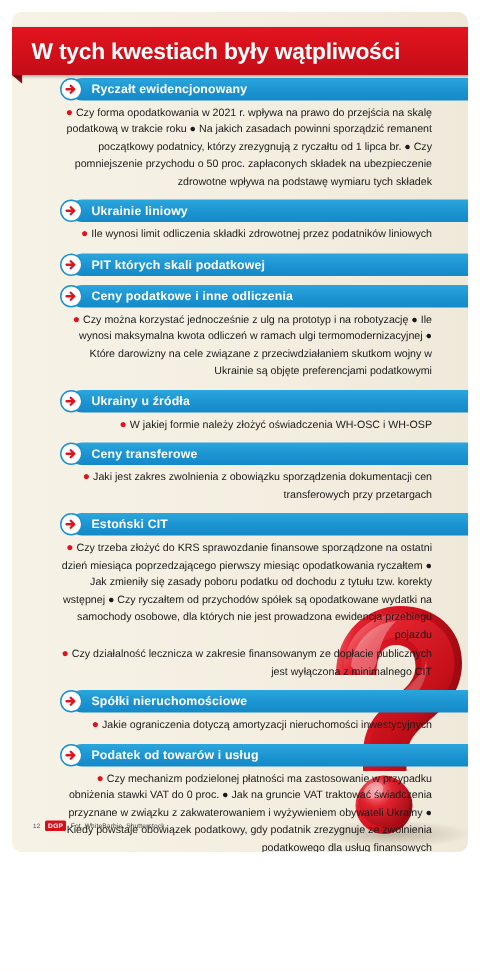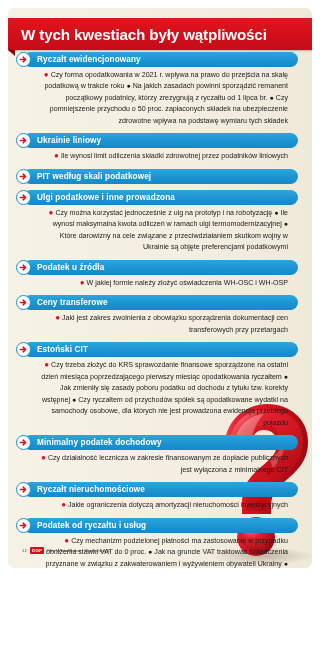--- a/index.html
+++ b/index.html
@@ -75,20 +75,21 @@
   }
 
   
   .sec-head{
     position:relative;
     height:15px;
     margin-top:6px;
     margin-bottom:3px;
     display:flex;
     align-items:center;
+    margin-left:24px;
   }
   .sec-pill{
     position:absolute;
     left:7px; top:0;
     width:275px; height:15px;
     background:linear-gradient(to bottom,#2ba6dd 0%,#1d95d2 50%,#1489c9 100%);
     border-radius:8px;
   }
   .sec-bullet{
     position:relative;
@@ -227,42 +228,42 @@
       </div>
       <div class="sec-body"><span class="q-dot">●</span> <span>Ile wynosi limit odliczenia składki zdrowotnej przez podatników liniowych</span></div>
 
       <div class="sec-head">
         <div class="sec-pill"></div>
         <span class="sec-bullet">
           <svg width="9" height="9" viewBox="0 0 10 10">
               <path d="M1.5 5 h5.2 M4.6 2.4 L7.3 5 L4.6 7.6" stroke="#e0131d" stroke-width="1.7" fill="none" stroke-linecap="round" stroke-linejoin="round"></path>
             </svg>
         </span>
-        <span class="sec-title">PIT według skali podatkowej</span>
-      </div>
-
-      <div class="sec-head">
-        <div class="sec-pill"></div>
-        <span class="sec-bullet">
-          <svg width="9" height="9" viewBox="0 0 10 10">
-              <path d="M1.5 5 h5.2 M4.6 2.4 L7.3 5 L4.6 7.6" stroke="#e0131d" stroke-width="1.7" fill="none" stroke-linecap="round" stroke-linejoin="round"></path>
-            </svg>
-        </span>
-        <span class="sec-title">Ulgi podatkowe i inne prowadzona</span>
+        <span class="sec-title">PIT których skali podatkowej</span>
+      </div>
+
+      <div class="sec-head">
+        <div class="sec-pill"></div>
+        <span class="sec-bullet">
+          <svg width="9" height="9" viewBox="0 0 10 10">
+              <path d="M1.5 5 h5.2 M4.6 2.4 L7.3 5 L4.6 7.6" stroke="#e0131d" stroke-width="1.7" fill="none" stroke-linecap="round" stroke-linejoin="round"></path>
+            </svg>
+        </span>
+        <span class="sec-title">Ceny podatkowe i inne odliczenia</span>
       </div>
       <div class="sec-body"><span class="q-dot">●</span> <span>Czy można korzystać jednocześnie z ulg na prototyp i na robotyzację ● Ile wynosi maksymalna kwota odliczeń w ramach ulgi termomodernizacyjnej ● Które darowizny na cele związane z przeciwdziałaniem skutkom wojny w Ukrainie są objęte preferencjami podatkowymi</span></div>
 
       <div class="sec-head">
         <div class="sec-pill"></div>
         <span class="sec-bullet">
           <svg width="9" height="9" viewBox="0 0 10 10">
               <path d="M1.5 5 h5.2 M4.6 2.4 L7.3 5 L4.6 7.6" stroke="#e0131d" stroke-width="1.7" fill="none" stroke-linecap="round" stroke-linejoin="round"></path>
             </svg>
         </span>
-        <span class="sec-title">Podatek u źródła</span>
+        <span class="sec-title">Ukrainy u źródła</span>
       </div>
       <div class="sec-body"><span class="q-dot">●</span> <span>W jakiej formie należy złożyć oświadczenia WH-OSC i WH-OSP</span></div>
 
       <div class="sec-head">
         <div class="sec-pill"></div>
         <span class="sec-bullet">
           <svg width="9" height="9" viewBox="0 0 10 10">
               <path d="M1.5 5 h5.2 M4.6 2.4 L7.3 5 L4.6 7.6" stroke="#e0131d" stroke-width="1.7" fill="none" stroke-linecap="round" stroke-linejoin="round"></path>
             </svg>
         </span>
@@ -274,50 +275,41 @@
         <div class="sec-pill"></div>
         <span class="sec-bullet">
           <svg width="9" height="9" viewBox="0 0 10 10">
               <path d="M1.5 5 h5.2 M4.6 2.4 L7.3 5 L4.6 7.6" stroke="#e0131d" stroke-width="1.7" fill="none" stroke-linecap="round" stroke-linejoin="round"></path>
             </svg>
         </span>
         <span class="sec-title">Estoński CIT</span>
       </div>
       <div class="sec-body"><span class="q-dot">●</span> <span>Czy trzeba złożyć do KRS sprawozdanie finansowe sporządzone na ostatni dzień miesiąca poprzedzającego pierwszy miesiąc opodatkowania ryczałtem ● Jak zmieniły się zasady poboru podatku od dochodu z tytułu tzw. korekty wstępnej ● Czy ryczałtem od przychodów spółek są opodatkowane wydatki na samochody osobowe, dla których nie jest prowadzona ewidencja przebiegu pojazdu</span></div>
 
-      <div class="sec-head">
-        <div class="sec-pill"></div>
-        <span class="sec-bullet">
-          <svg width="9" height="9" viewBox="0 0 10 10">
-              <path d="M1.5 5 h5.2 M4.6 2.4 L7.3 5 L4.6 7.6" stroke="#e0131d" stroke-width="1.7" fill="none" stroke-linecap="round" stroke-linejoin="round"></path>
-            </svg>
-        </span>
-        <span class="sec-title">Minimalny podatek dochodowy</span>
-      </div>
       <div class="sec-body"><span class="q-dot">●</span> <span>Czy działalność lecznicza w zakresie finansowanym ze dopłacie publicznych jest wyłączona z minimalnego CIT</span></div>
 
       <div class="sec-head">
         <div class="sec-pill"></div>
         <span class="sec-bullet">
           <svg width="9" height="9" viewBox="0 0 10 10">
               <path d="M1.5 5 h5.2 M4.6 2.4 L7.3 5 L4.6 7.6" stroke="#e0131d" stroke-width="1.7" fill="none" stroke-linecap="round" stroke-linejoin="round"></path>
             </svg>
         </span>
-        <span class="sec-title">Ryczałt nieruchomościowe</span>
+        <span class="sec-title">Spółki nieruchomościowe</span>
       </div>
       <div class="sec-body"><span class="q-dot">●</span> <span>Jakie ograniczenia dotyczą amortyzacji nieruchomości inwestycyjnych</span></div>
 
       <div class="sec-head">
         <div class="sec-pill"></div>
         <span class="sec-bullet">
           <svg width="9" height="9" viewBox="0 0 10 10">
               <path d="M1.5 5 h5.2 M4.6 2.4 L7.3 5 L4.6 7.6" stroke="#e0131d" stroke-width="1.7" fill="none" stroke-linecap="round" stroke-linejoin="round"></path>
             </svg>
         </span>
-        <span class="sec-title">Podatek od ryczałtu i usług</span>
+        <span class="sec-title">Podatek od towarów i usług</span>
       </div>
       <div class="sec-body"><span class="q-dot">●</span> <span>Czy mechanizm podzielonej płatności ma zastosowanie w przypadku obniżenia stawki VAT do 0 proc. ● Jak na gruncie VAT traktować świadczenia przyznane w związku z zakwaterowaniem i wyżywieniem obywateli Ukrainy ● Kiedy powstaje obowiązek podatkowy, gdy podatnik zrezygnuje ze zwolnienia podatkowego dla usług finansowych</span></div>
 
       <div class="sec-head">
         <div class="sec-pill"></div>
         <span class="sec-bullet">
           
         </span>
 
       </div>

